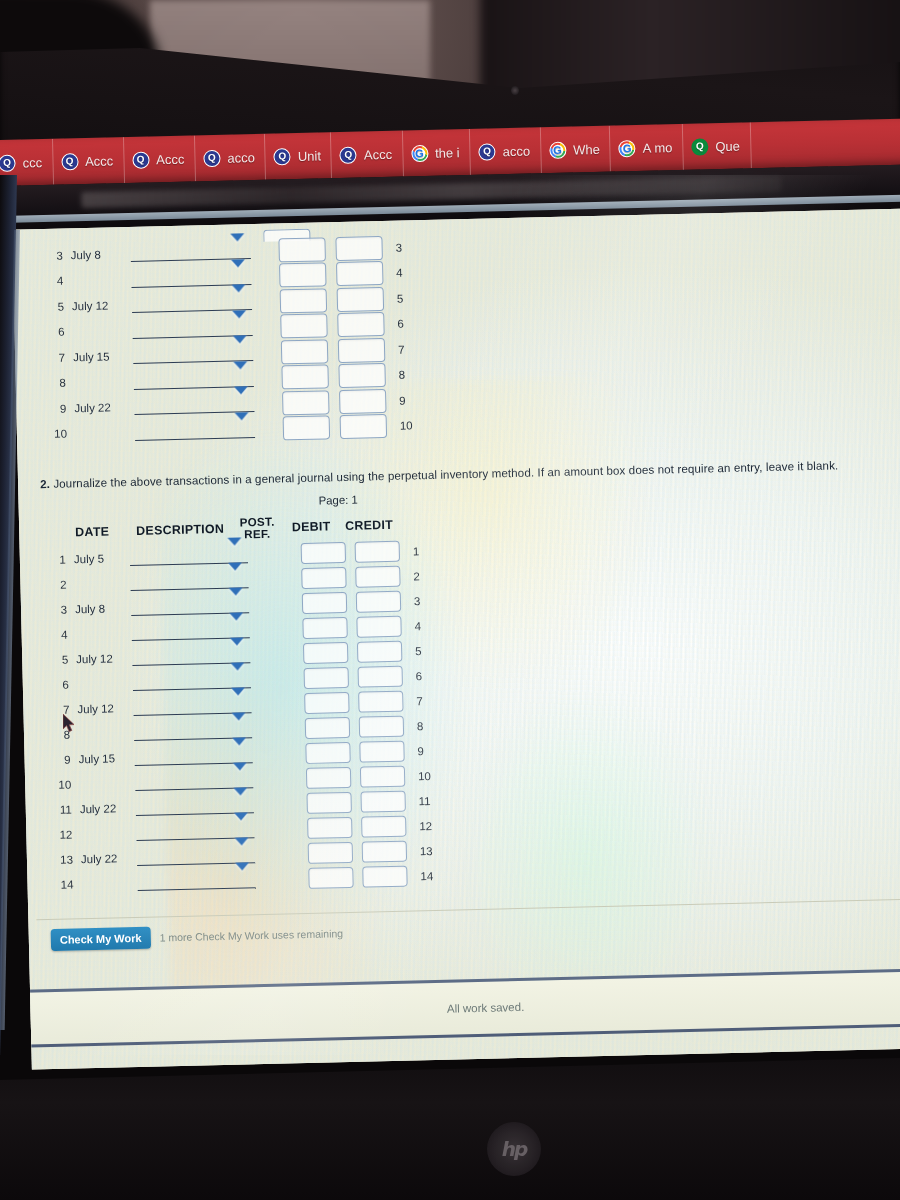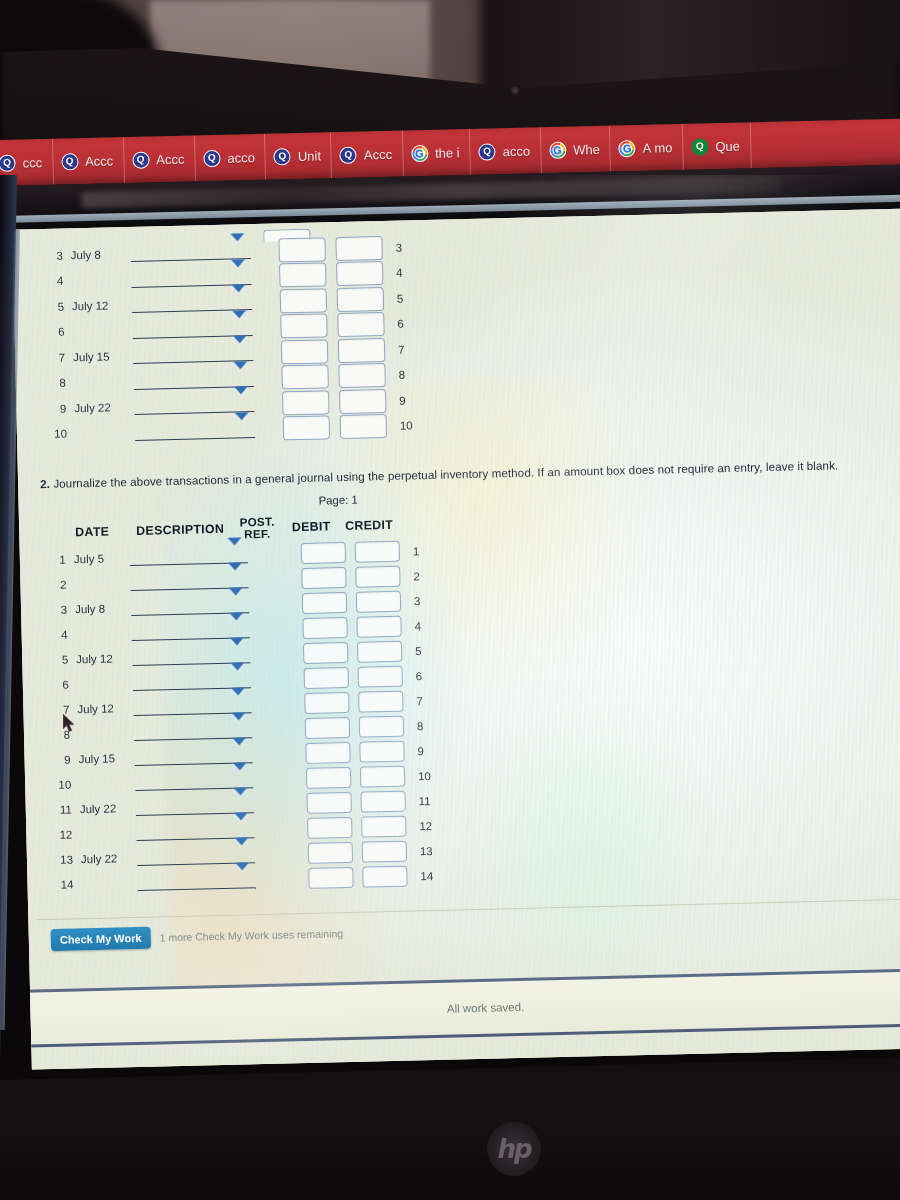--- a/index.html
+++ b/index.html
@@ -240,21 +240,21 @@
   
   #bezelBottom{
     position:absolute;left:0;top:1050px;width:900px;height:150px;
     background:linear-gradient(180deg,#100d0f 0%,#171315 35%,#0c090b 100%);
     clip-path:polygon(0 30px, 900px 8px, 900px 150px, 0 150px);
   }
   #hpLogo{
     position:absolute;left:487px;top:1122px;width:54px;height:54px;border-radius:50%;
     background:radial-gradient(circle,#3b3539 0%,#241f23 65%,#151114 100%);
     display:flex;align-items:center;justify-content:center;
-    color:#6f676c;font-size:26px;font-style:italic;font-weight:bold;
+    color:#6f676c;font-size:20px;font-style:italic;font-weight:bold;
     letter-spacing:-2px;opacity:.92;
     font-family:"DejaVu Sans", sans-serif;
   }
 
   
   #leftEdge{
     position:absolute;left:0;top:175px;width:17px;height:880px;
     background:linear-gradient(90deg,#0c0a0c 0%,#1d2233 58%,#2e3850 100%);
     transform:skewX(-1.1deg);transform-origin:top left;
   }

